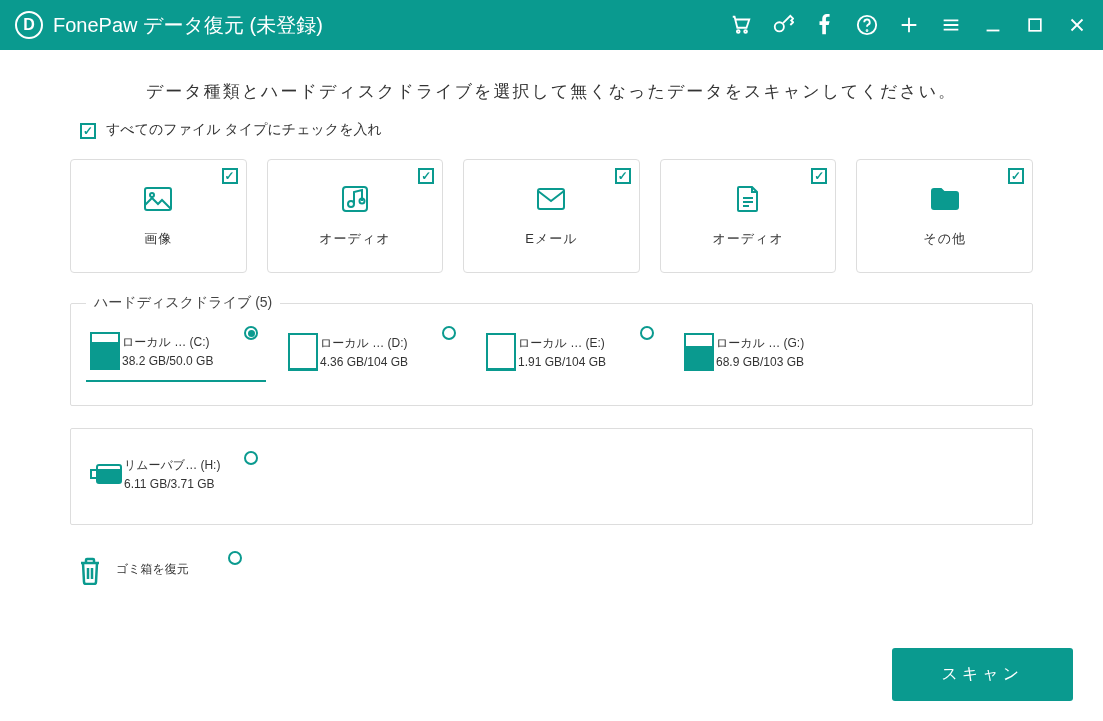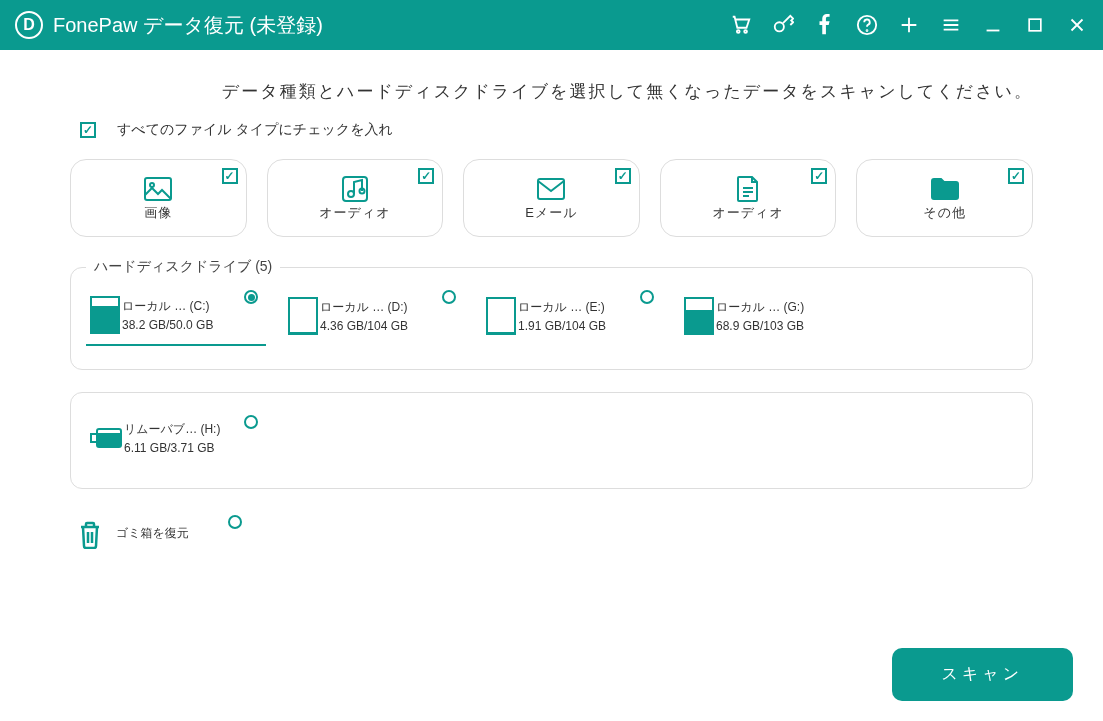--- a/index.html
+++ b/index.html
@@ -5,52 +5,52 @@
 * { box-sizing: border-box; margin: 0; padding: 0; }
 body { font-family: "Hiragino Sans", "Meiryo", sans-serif; background: #fff; width: 1103px; height: 721px; overflow: hidden; }
 .titlebar { background: #0a9a8f; height: 50px; display: flex; align-items: center; padding: 0 15px; color: #fff; }
 .titlebar-left { display: flex; align-items: center; gap: 10px; }
 .logo-icon { width: 28px; height: 28px; border: 2.5px solid #fff; border-radius: 50%; display: flex; align-items: center; justify-content: center; font-weight: bold; font-size: 16px; }
 .titlebar-title { font-size: 20px; text-align: right; }
 .titlebar-right { margin-left: auto; display: flex; gap: 20px; align-items: center; }
 .titlebar-icon { width: 22px; height: 22px; cursor: pointer; display: flex; align-items: center; justify-content: center; }
 .titlebar-icon svg { stroke: #fff; fill: none; stroke-width: 2; }
 .content { padding: 30px 70px 20px; }
-.instruction { text-align: right; font-size: 17px; color: #333; margin-bottom: 18px; letter-spacing: 2px; }
-.check-all { display: flex; align-items: center; gap: 21px; margin-bottom: 20px; font-size: 14px; color: #333; margin-left: 10px; }
+.instruction { text-align: center; font-size: 17px; color: #333; margin-bottom: 18px; letter-spacing: 2px; }
+.check-all { display: flex; align-items: flex-end; gap: 10px; margin-bottom: 20px; font-size: 14px; color: #333; margin-left: 10px; }
 .checkbox { width: 16px; height: 16px; border: 2px solid #0a9a8f; display: inline-flex; align-items: center; justify-content: center; cursor: pointer; }
 .checkbox.checked::after { content: "✓"; color: #0a9a8f; font-size: 12px; font-weight: bold; }
 .categories { display: flex; gap: 20px; margin-bottom: 30px; }
-.category-card { flex: 1; border: 1px solid #ddd; border-radius: 16px; padding: 14px 10px; position: relative; text-align: center; cursor: pointer; min-height: 78px; display: flex; flex-direction: column; align-items: center; justify-content: center; gap: 0; }
+.category-card { flex: 1; border: 1px solid #ddd; border-radius: 4px; padding: 24px 10px; position: relative; text-align: center; cursor: pointer; min-height: 78px; display: flex; flex-direction: column; align-items: center; justify-content: center; gap: 16px; }
 .category-card .card-check { position: absolute; top: 8px; right: 8px; }
 .category-icon { width: 30px; height: 30px; display: flex; align-items: center; justify-content: center; }
 .category-icon svg { stroke: #0a9a8f; fill: none; stroke-width: 2; }
 .category-label { font-size: 13px; color: #333; letter-spacing: 1px; }
-.section-box { border: 1px solid #ddd; border-radius: 12px; padding: 18px 15px 15px; margin-bottom: 22px; position: relative; }
+.section-box { border: 1px solid #ddd; border-radius: 2px; padding: 18px 15px 15px; margin-bottom: 22px; position: relative; }
 .section-title { position: absolute; top: -10px; left: 15px; background: #fff; padding: 0 8px; font-size: 14px; color: #444; display: flex; align-items: center; gap: 8px; }
 .drives { display: flex; gap: 18px; overflow-x: auto; padding-bottom: 8px; }
 .drives::-webkit-scrollbar { height: 6px; }
 .drives::-webkit-scrollbar-thumb { background: #ccc; border-radius: 3px; }
 .drive-item { min-width: 180px; position: relative; display: flex; align-items: center; gap: 2px; padding: 10px 8px 10px 4px; cursor: pointer; }
 .drive-item.selected { border-bottom: 2px solid #0a9a8f; }
 .radio { width: 14px; height: 14px; border: 2px solid #0a9a8f; border-radius: 50%; position: absolute; top: 4px; right: 8px; display: flex; align-items: center; justify-content: center; }
 .radio.selected::after { content: ""; width: 7px; height: 7px; background: #0a9a8f; border-radius: 50%; }
 .drive-icon { width: 30px; height: 38px; border: 2px solid #0a9a8f; position: relative; flex-shrink: 0; }
 .drive-fill { position: absolute; bottom: 0; left: 0; right: 0; background: #0a9a8f; }
 .drive-info { font-size: 12px; color: #333; }
 .drive-name { margin-bottom: 3px; }
 .drive-size { }
 .usb-icon { width: 32px; height: 28px; position: relative; flex-shrink: 0; }
 .usb-body { position: absolute; left: 6px; right: 0; top: 4px; bottom: 4px; border: 2px solid #0a9a8f; border-radius: 3px; }
 .usb-fill { position: absolute; bottom: 0; left: 0; right: 0; background: #0a9a8f; }
 .usb-plug { position: absolute; left: 0; top: 9px; width: 6px; height: 10px; border: 2px solid #0a9a8f; border-right: none; }
 .recycle-row { display: flex; align-items: center; gap: 14px; position: relative; width: 180px; padding: 10px 8px; cursor: pointer; }
 .trash-icon { width: 24px; height: 28px; }
 .trash-icon svg { stroke: #0a9a8f; fill: none; stroke-width: 2.5; }
-.scan-button { position: absolute; bottom: 20px; right: 30px; background: #0a9a8f; color: #fff; border: none; padding: 16px 50px; font-size: 16px; cursor: pointer; border-radius: 10px; letter-spacing: 4px; }
+.scan-button { position: absolute; bottom: 20px; right: 30px; background: #0a9a8f; color: #fff; border: none; padding: 16px 50px; font-size: 16px; cursor: pointer; border-radius: 3px; letter-spacing: 4px; }
 .refresh-icon { width: 14px; height: 14px; }
 .refresh-icon svg { stroke: #666; fill: none; stroke-width: 2; }
 </style>
 </head>
 <body>
 
 <div class="titlebar">
   <div class="titlebar-left">
     <div class="logo-icon">D</div>
     <div class="titlebar-title">FonePaw データ復元 (未登録)</div>

